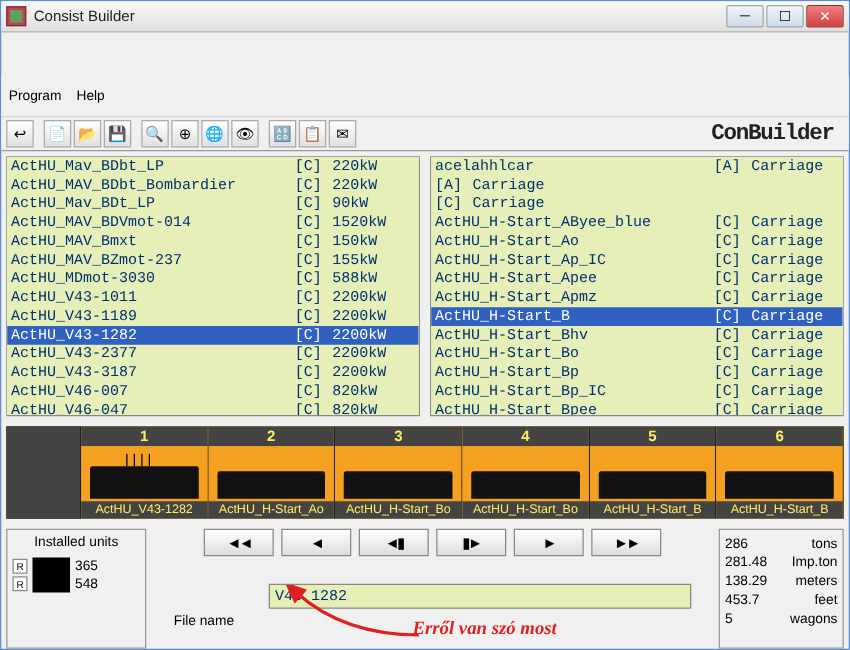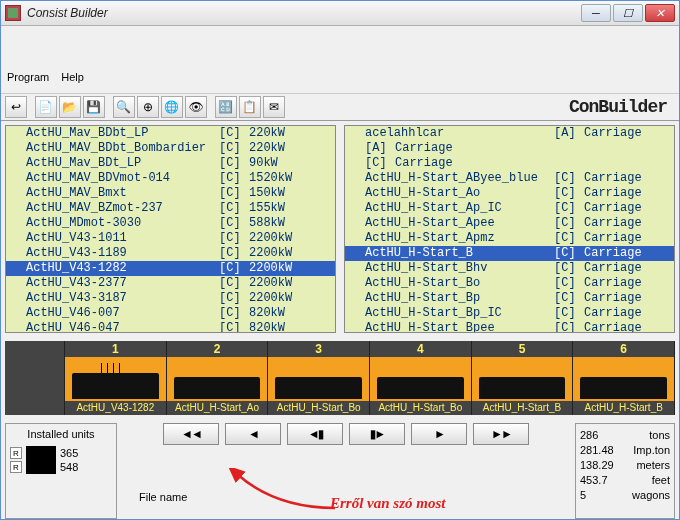--- a/index.html
+++ b/index.html
@@ -1,33 +1,33 @@
 <!DOCTYPE html>
 <html><head>
 <meta charset="utf-8">
 <style>
   * { box-sizing: border-box; margin: 0; padding: 0; }
   body { font-family: Tahoma, Arial, sans-serif; font-size: 11px; background: #e8e8e8; width: 680px; height: 520px; overflow: hidden; }
   .window { width: 680px; height: 520px; background: #f0f0f0; border: 1px solid #5a8fd8; display: flex; flex-direction: column; }
-  .titlebar { height: 28px; background: linear-gradient(#f8f8f8, #e0e0e0); border-bottom: 1px solid #b0b0b0; display: flex; align-items: center; padding: 0 4px; font-style: italic; }
+  .titlebar { height: 28px; background: linear-gradient(#f8f8f8, #e0e0e0); border-bottom: 1px solid #b0b0b0; display: flex; align-items: center; padding: 0 4px; }
   .titlebar .app-icon { width: 16px; height: 16px; background: #c04050; border: 1px solid #803030; margin-right: 6px; position: relative; }
   .titlebar .app-icon::after { content:""; position:absolute; left:2px; top:2px; width:10px; height:10px; background:#60a060; }
   .titlebar .title { flex:1; color:#222; font-size:12px; }
   .winbtns { display:flex; gap:2px; }
   .winbtn { width:30px; height:18px; border:1px solid #9aa; background:linear-gradient(#f0f4fa,#d0dae8); border-radius:2px; display:flex; align-items:center; justify-content:center; font-size:11px; cursor:pointer; }
   .winbtn.close { background:linear-gradient(#f08080,#d04040); color:#fff; border-color:#a03030; }
   .menubar { height:36px; background:#f0f0f0; display:flex; align-items:center; padding:0 6px; gap:12px; border-bottom:1px solid #ccc;margin-top:35px; }
   .menubar span { cursor:pointer; }
   .toolbar { height:30px; background:#f0f0f0; display:flex; align-items:center; padding:2px 4px; gap:2px; border-bottom:1px solid #999; }
   .tb-sep { width:4px; }
   .tb-btn { width:22px; height:22px; border:1px solid #aaa; background:linear-gradient(#fff,#e0e0e0); display:flex; align-items:center; justify-content:center; cursor:pointer; font-size:12px; }
   .brand { margin-left:auto; font-family: Liberation Mono, monospace; font-weight:900; font-size:18px; letter-spacing:-1px; color:#222; padding-right:8px; }
   .lists { display:flex; gap:8px; padding:4px; height:216px; }
   .listbox { flex:1; background:#e6efb8; border:1px solid #888; overflow-y:auto; font-family:"Courier New",monospace; font-size:12px; color:#003070; position:relative; }
-  .listrow { display:flex; padding:0 20px; line-height:15px; cursor:pointer; white-space:pre; }
+  .listrow { display:flex; padding:0 3px; line-height:15px; cursor:pointer; white-space:pre; }
   .listrow.sel { background:#3060c0; color:#fff; }
   .listrow .c1 { flex:1; overflow:hidden; }
   .listrow .c2 { width:30px; }
   .listrow .c3 { width:66px; text-align:left; }
   .listbox::-webkit-scrollbar { width:16px; }
   .listbox::-webkit-scrollbar-track { background:#e8e8e8; border-left:1px solid #bbb; }
   .listbox::-webkit-scrollbar-thumb { background:#c8c8c8; border:1px solid #999; }
   .consist-strip { background:#444; height:82px; margin:4px; display:flex; overflow:hidden; }
   .slot { flex:1; border-right:1px solid #222; display:flex; flex-direction:column; background:#f4a020; }
   .slot .num { text-align:center; color:#ffef60; background:#444; font-weight:bold; font-size:12px; height:16px; line-height:16px; }
@@ -199,20 +199,21 @@
       <div class="navbtns">
         <div class="navbtn">◄◄</div>
         <div class="navbtn">◄</div>
         <div class="navbtn">◄▮</div>
         <div class="navbtn">▮►</div>
         <div class="navbtn">►</div>
         <div class="navbtn">►►</div>
       </div>
       <div class="formrow">
         <label>File name</label>
+        <div class="field">V43 1282</div>
       </div>
       <div class="formrow">
         <label>Description</label>
         <div class="field desc-highlight"><span>Gyors</span></div>
       </div>
     </div>
     <div class="stats" id="stats">
         <div class="srow">
           <span>286</span>
           <span>tons</span>

